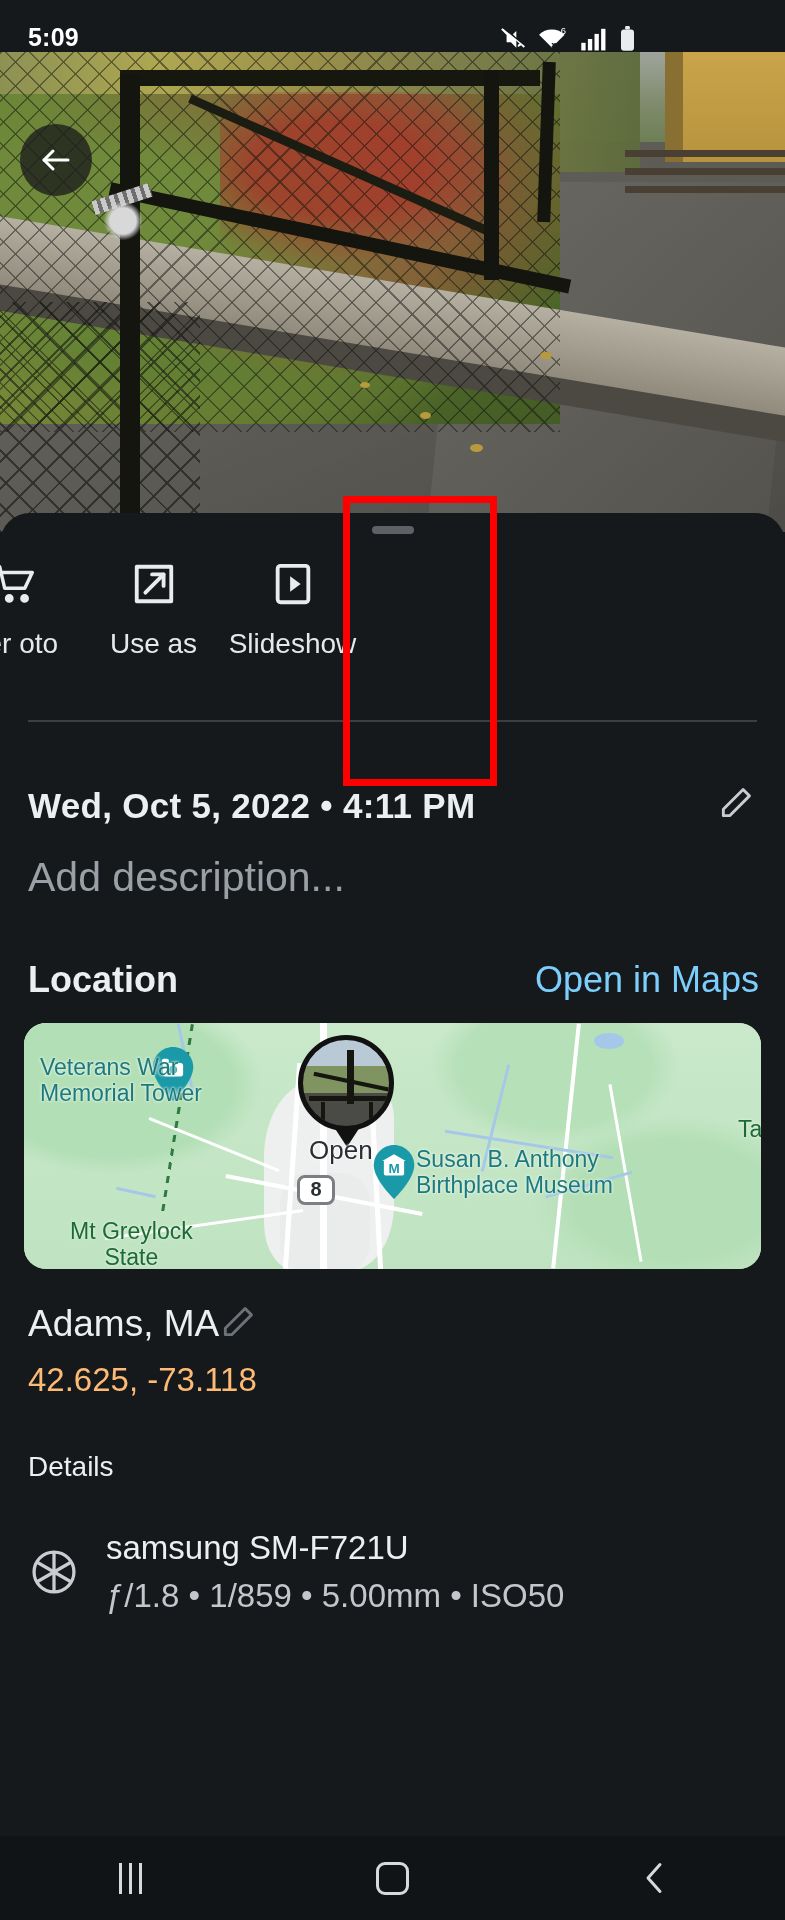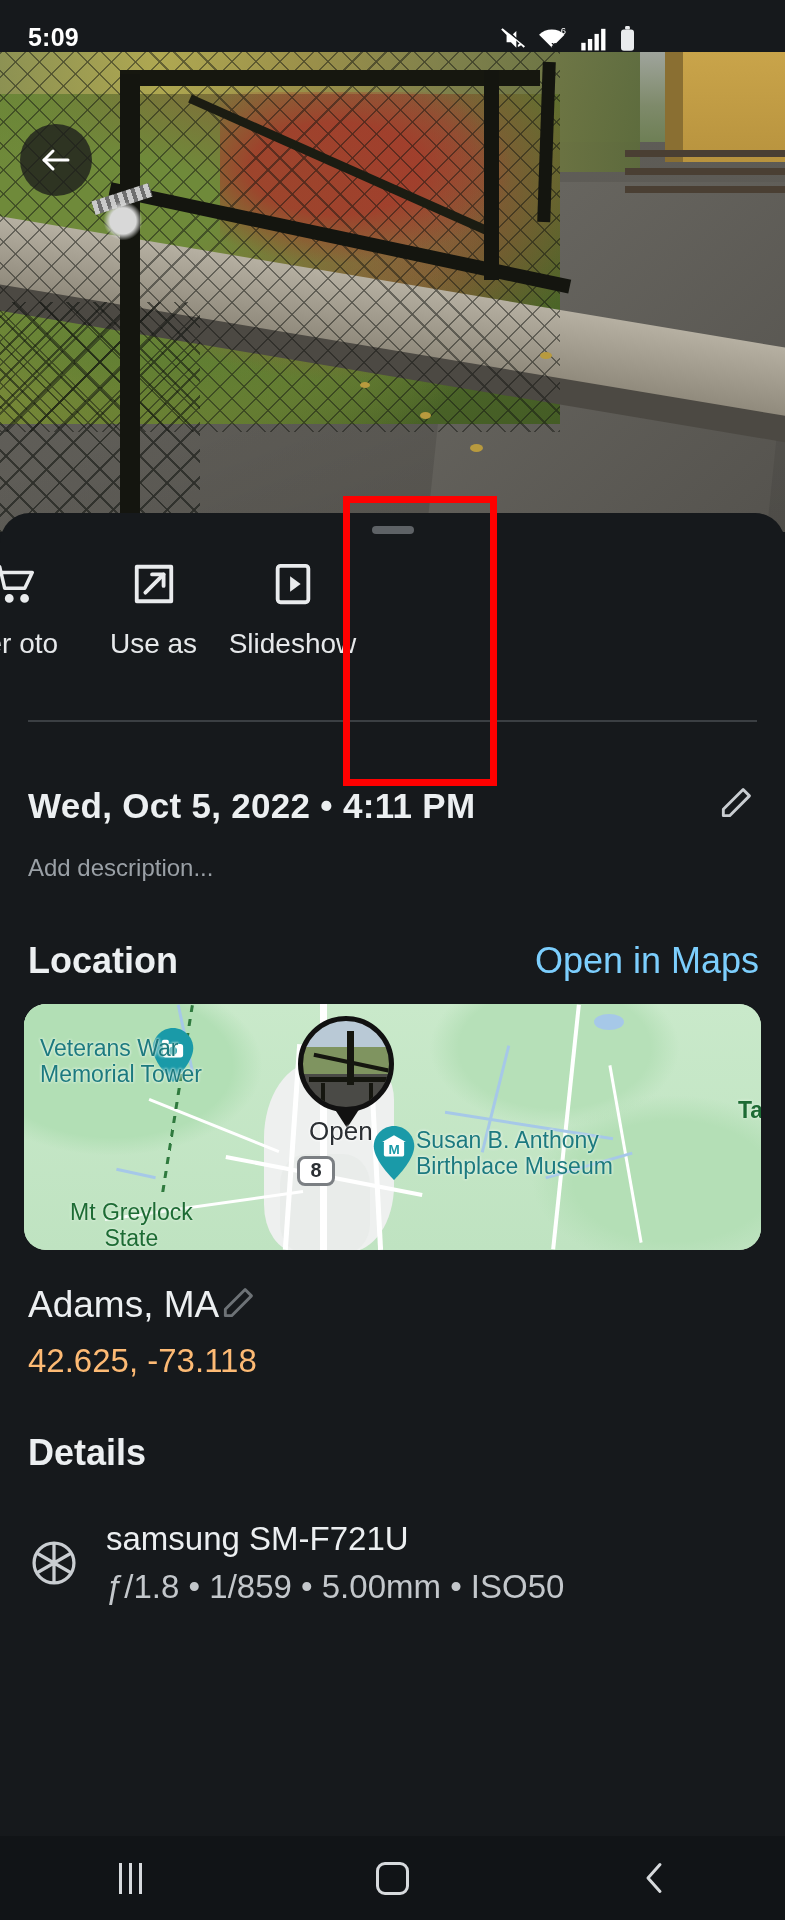--- a/index.html
+++ b/index.html
@@ -117,21 +117,21 @@
   .highlight-box {
     position: absolute; left: 343px; top: -60px; width: 154px; height: 290px;
     border: 7px solid #ff0000; pointer-events: none; z-index: 25;
   }
 
   .divider { height: 2px; background: #3b3f43; margin: 58px 28px 0; }
 
   .datetime-row { display:flex; align-items:flex-end; justify-content:space-between;
     padding: 62px 30px 0 28px; font-weight: bold; }
   .datetime { color:#eceff1; font-size:35px; letter-spacing:.3px; }
-  .desc { color:#9aa0a6; font-size:24px; padding: 28px 28px 0; }
+  .desc { color:#9aa0a6; font-size:41px; padding: 28px 28px 0; }
 
   .loc-head { display:flex; align-items:flex-end; justify-content:space-between;
     padding: 58px 26px 0 28px; }
   .loc-title { color:#eceff1; font-size:36px; font-weight:700; }
   .loc-link { color:#7ccefd; font-size:36px; font-weight:500; cursor:pointer; }
 
   
   .map { position:relative; margin: 22px 24px 0; height: 246px; border-radius: 22px;
     overflow: hidden; background:#c2e6c4; cursor:pointer; }
   .m-green { position:absolute; inset:0;
@@ -161,21 +161,21 @@
     background: linear-gradient(to bottom, #b9c9d6 0 30%, #7f9460 30% 62%, #4a4a46 62% 100%); }
   .m-thumb i { position:absolute; background:#15160f; }
   .m-thumb-tail { position:absolute; left:310px; top:104px; width:0; height:0;
     border-left:13px solid transparent; border-right:13px solid transparent; border-top:20px solid #111; }
 
   .place-row { display:flex; align-items:center; justify-content:flex-start;
     padding: 34px 30px 0 28px; }
   .place-name { color:#eceff1; font-size:37px; }
   .coords { color:#fdba74; font-size:33px; padding: 16px 28px 0; }
 
-  .details-title { color:#eceff1; font-size:36px; font-weight:700; padding: 52px 28px 0; }
+  .details-title { color:#eceff1; font-size:28px; font-weight:400; padding: 52px 28px 0; }
   .det-row { display:flex; align-items:center; gap:26px; padding: 46px 28px 0; }
   .det-text { display:flex; flex-direction:column; gap:10px; }
   .det-model { color:#eceff1; font-size:33px; }
   .det-exif { color:#c3c7cb; font-size:33px; white-space:nowrap; }
 
   
   .navbar { position:absolute; left:0; bottom:0; width:785px; height:84px;
     background:#111417; display:flex; align-items:center; justify-content:space-around; z-index:50; }
   .nav-btn { width:120px; height:84px; display:flex; align-items:center; justify-content:center; cursor:pointer; }
   .nav-recents { display:flex; gap:7px; }
@@ -357,21 +357,21 @@
         <i style="left:10px;top:40px;width:80px;height:4px;transform:rotate(12deg);"></i>
         <i style="left:18px;top:62px;width:4px;height:34px;"></i>
         <i style="left:66px;top:62px;width:4px;height:34px;"></i>
       </div>
       <div class="m-thumb-tail"></div>
 
       <div class="m-place" style="left:285px;top:112px;">Open</div>
       <div class="m-shield" style="left:273px;top:152px;">8</div>
       <div class="m-park" style="left:46px;top:196px;white-space:pre;">Mt Greylock
 State</div>
-      <div class="m-park" style="left:714px;top:94px;color:#1d6b34;font-weight:bold;">Ta</div>
+      <div class="m-park" style="left:714px;top:94px;color:#1d6b34;">Ta</div>
     </div>
 
     <div class="place-row">
       <div class="place-name">Adams, MA</div>
       <div>
         <svg width="38" height="38" viewBox="0 0 24 24" fill="none" stroke="#6d7276" stroke-width="1.8" stroke-linecap="round" stroke-linejoin="round">
           <path d="M16.5 3.5l4 4L8 20H4v-4z"></path>
         </svg>
       </div>
     </div>

